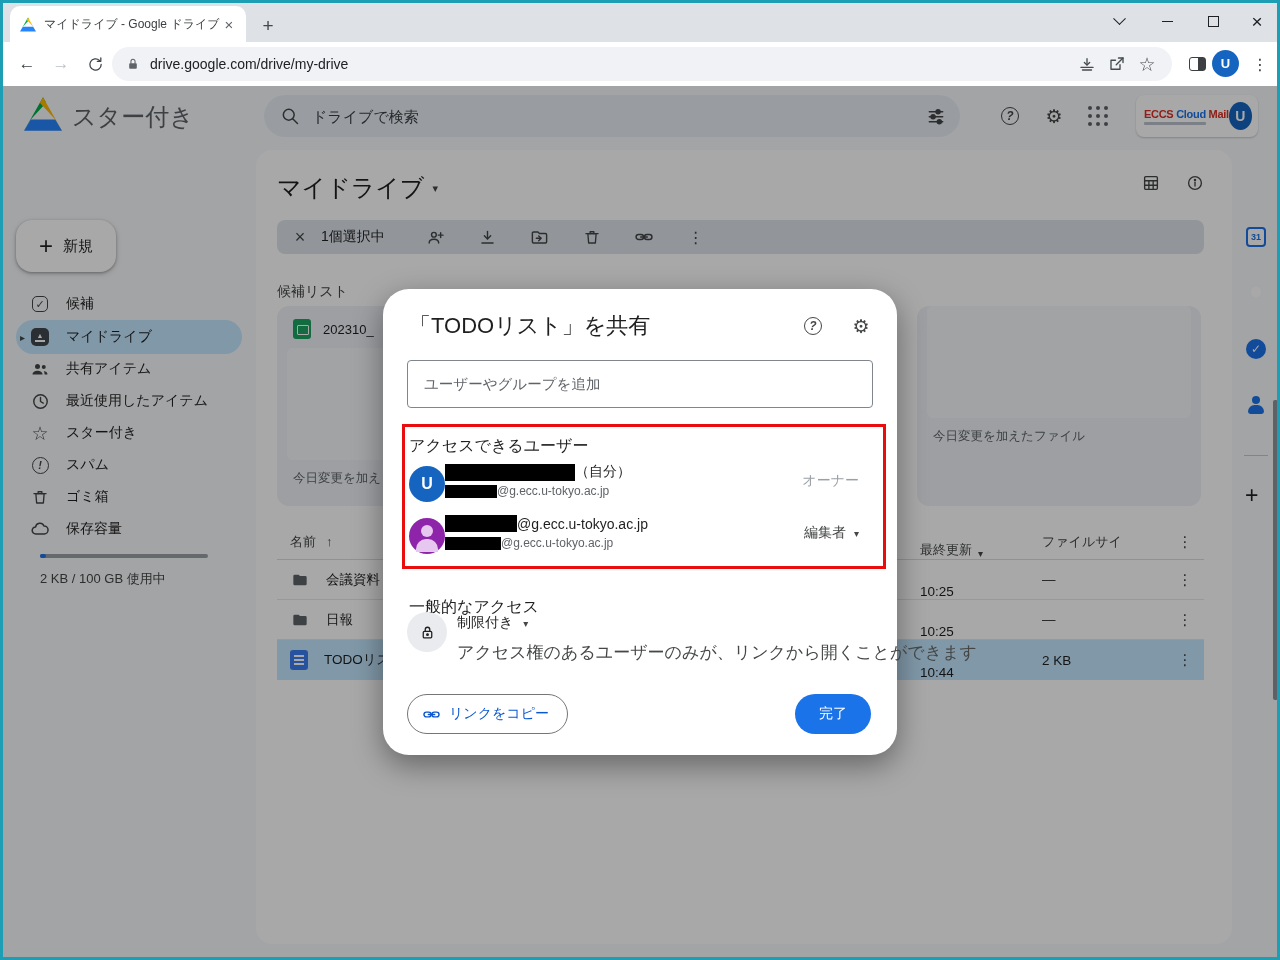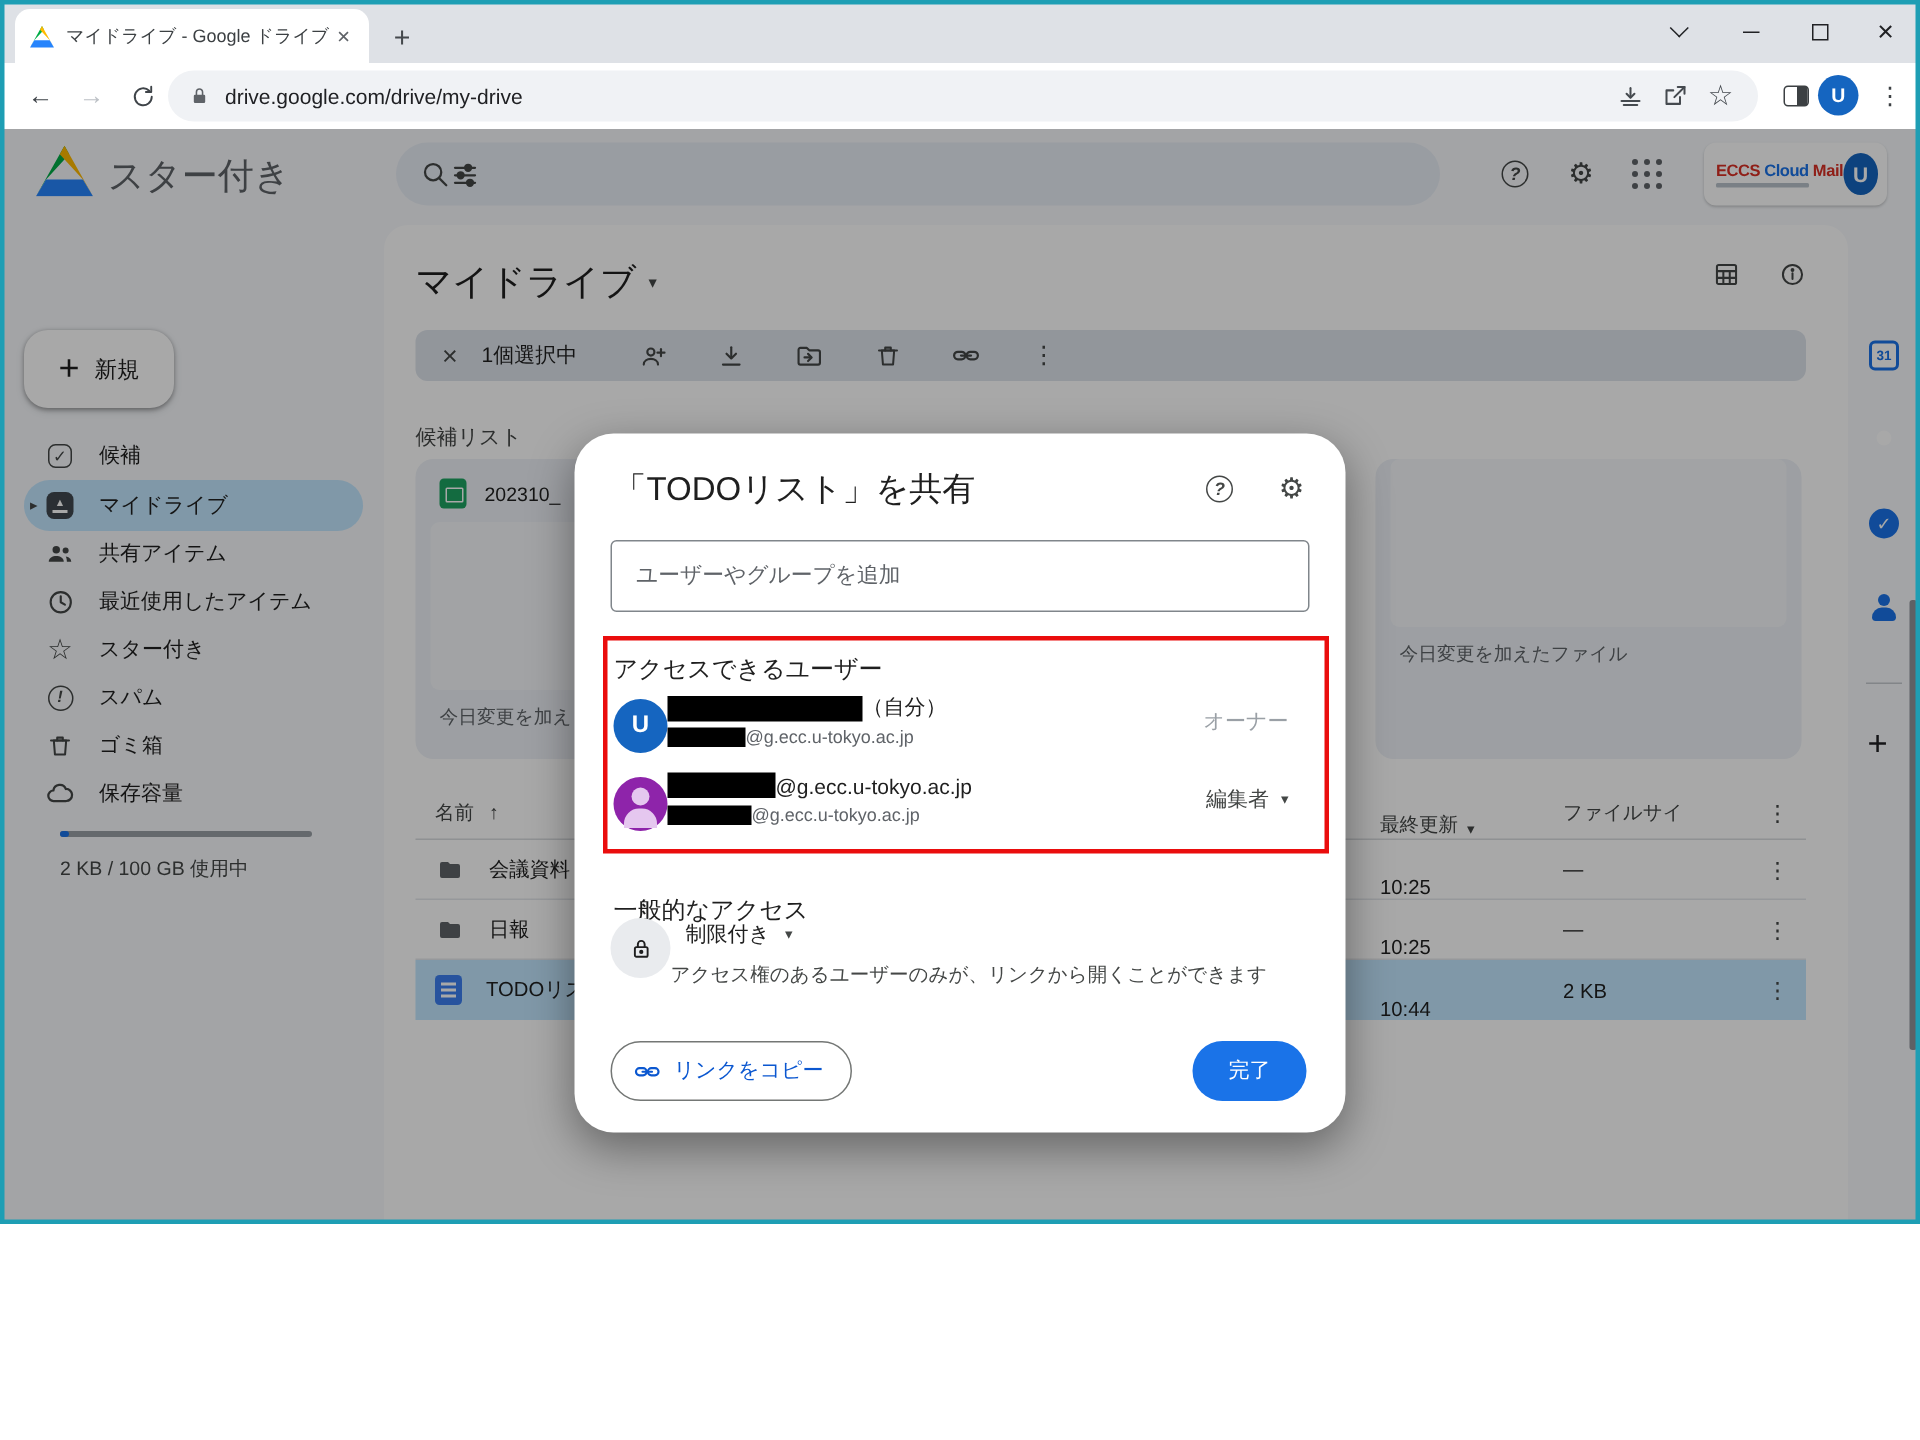--- a/index.html
+++ b/index.html
@@ -1,18 +1,18 @@
 <!DOCTYPE html>
 <html><head>
 <meta charset="utf-8">
 <style>
   * { margin:0; padding:0; box-sizing:border-box; }
   html,body { width:1280px; height:960px; }
   body { font-family:"Liberation Sans","DejaVu Sans",sans-serif; overflow:hidden; background:#fff; }
-  #app { position:relative; width:1280px; height:816px; overflow:hidden; background:#22c55e; }
+  #app { position:relative; width:1280px; height:960px; overflow:hidden; background:#22c55e; }
   .abs { position:absolute; }
   .ic { display:inline-flex; align-items:center; justify-content:center; }
   svg.s { stroke:currentColor; fill:none; stroke-width:1.8; stroke-linecap:round; stroke-linejoin:round; }
 
   
   .capture-border { position:absolute; inset:0; border:3px solid #1e9eb4; z-index:200; pointer-events:none; }
 
   
   .titlebar { position:absolute; left:0; top:0; width:1280px; height:42px; background:#dee1e6; }
   .tab { position:absolute; left:10px; top:6px; width:236px; height:36px; background:#fff; border-radius:10px 10px 0 0; display:flex; align-items:center; padding:0 8px 0 10px; }
@@ -126,21 +126,21 @@
   .u-line1 { position:absolute; left:38px; top:3px; font-size:14px; color:#1f1f1f; display:flex; align-items:center; }
   .u-line2 { position:absolute; left:38px; top:24px; font-size:12px; color:#5f6368; display:flex; align-items:center; }
   .u-role { position:absolute; right:14px; top:12px; font-size:14px; }
   .role-owner { color:#9aa0a6; }
   .role-editor { color:#444746; display:flex; align-items:center; gap:8px; }
   .role-editor .caret { font-size:10px; }
   .lock-row { position:absolute; left:24px; top:323px; width:466px; }
   .lock-circle { position:absolute; left:0; top:0; width:40px; height:40px; background:#e9ebee; border-radius:50%; color:#1f1f1f; }
   .lock-label { position:absolute; left:50px; top:2px; font-size:14px; color:#1f1f1f; display:flex; align-items:center; gap:10px; }
   .lock-label .caret { font-size:10px; color:#444746; }
-  .lock-desc { position:absolute; left:40px; top:29px; font-size:13px; color:#444746; white-space:nowrap; }
+  .lock-desc { position:absolute; left:50px; top:29px; font-size:17px; color:#444746; white-space:nowrap; }
   .btn-copylink { position:absolute; left:24px; top:405px; height:40px; padding:0 18px 0 14px; border:1px solid #747775; border-radius:20px; background:#fff; color:#0b57d0; font-size:14px; display:flex; align-items:center; gap:8px; font-family:inherit; }
   .btn-done { position:absolute; right:26px; top:405px; width:76px; height:40px; background:#1a73e8; border:none; border-radius:20px; color:#fff; font-size:14px; font-family:inherit; }
 
   .red-annotation { position:absolute; left:402px; top:424px; width:484px; height:145px; border:3px solid #ea0d0d; z-index:70; pointer-events:none; }
 </style>
 </head>
 <body>
 
 <div id="app">
 
@@ -217,20 +217,21 @@
         <polygon points="0,78 15.6,52 72.4,52 88,78" fill="#2684fc"></polygon>
       </svg>
       <span class="drive-appname">スター付き</span>
       <div class="searchbar">
         <span class="ic" style="color:#444746;">
           <svg class="s" width="20" height="20" viewBox="0 0 24 24">
               <circle cx="10.5" cy="10.5" r="6.5"></circle>
               <line x1="15.3" y1="15.3" x2="21" y2="21"></line>
             </svg>
         </span>
+        <input type="text" placeholder="ドライブで検索" style="">
         <span class="ic" style="color:#444746;">
           <svg class="s" width="20" height="20" viewBox="0 0 24 24">
               <line x1="4" y1="7" x2="20" y2="7"></line>
               <circle cx="14.5" cy="7" r="2.4" fill="#444746"></circle>
               <line x1="4" y1="13" x2="20" y2="13"></line>
               <circle cx="8.5" cy="13" r="2.4" fill="#444746"></circle>
               <line x1="4" y1="19" x2="20" y2="19"></line>
               <circle cx="16" y1="19" cy="19" r="2.4" fill="#444746"></circle>
             </svg>
         </span>

